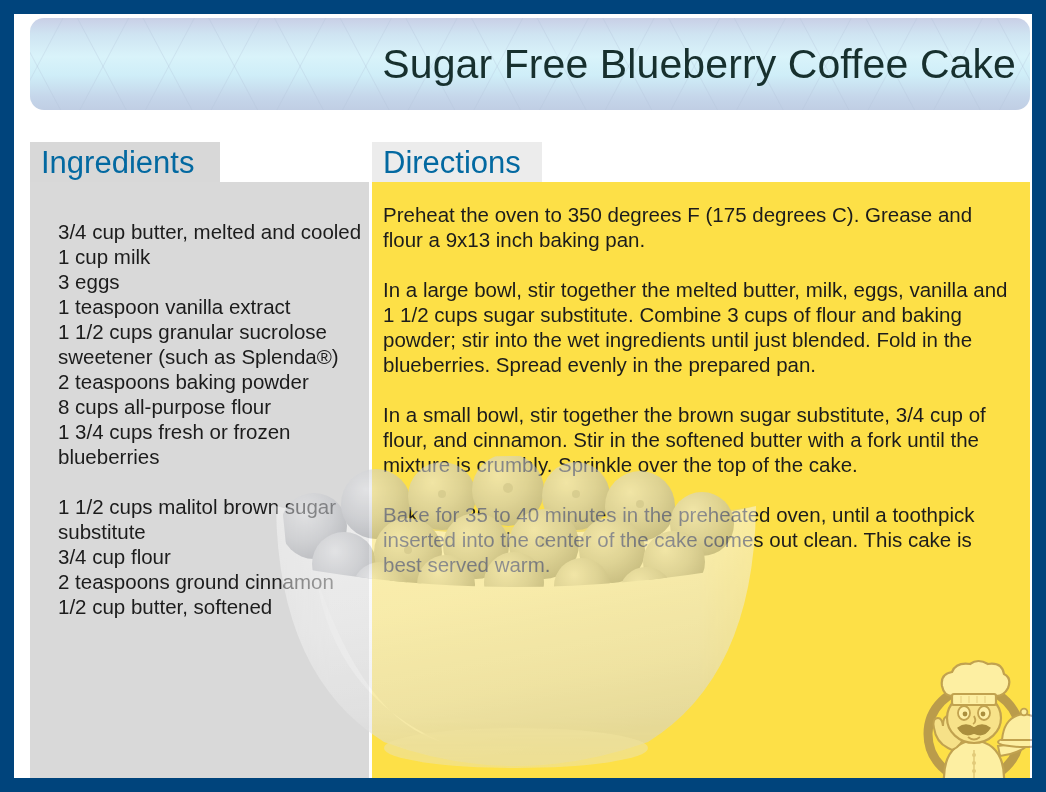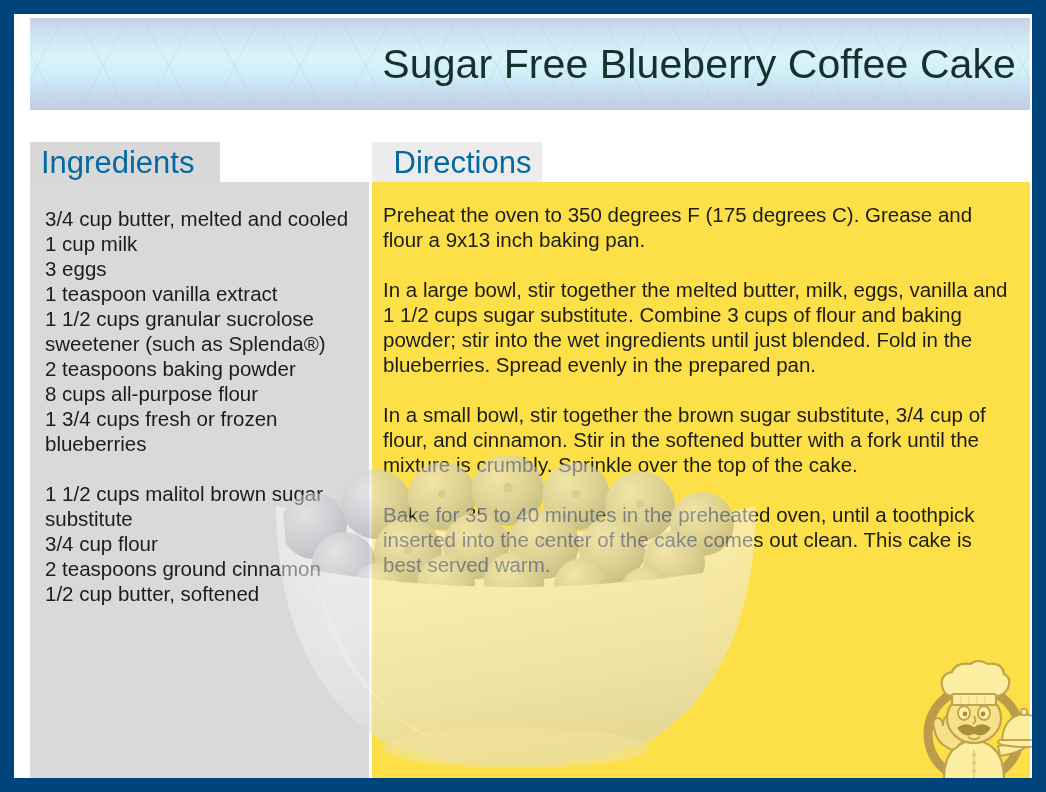--- a/index.html
+++ b/index.html
@@ -44,20 +44,21 @@
       linear-gradient(180deg,
         #c9cfe6 0%,
         #cfe4f2 18%,
         #d9f3fa 42%,
         #cfeef8 62%,
         #c5d6ea 86%,
         #c0cee4 100%);
     display: flex;
     align-items: center;
     justify-content: flex-end;
+    border-radius: 14px;
   }
   #banner-title {
     color: #17302e;
     font-size: 41px;
     line-height: 1;
     letter-spacing: 0.1px;
     padding-right: 14px;
     white-space: nowrap;
   }
 
@@ -98,35 +99,34 @@
     padding: 20px 8px 0 11px;
   }
 
   
   #directions-tab {
     left: 358px;
     top: 128px;
     width: 170px;
     height: 40px;
     background: #ececec;
-    justify-content: center;
   }
   #directions-body {
     left: 358px;
     top: 168px;
     width: 658px;
     height: 610px;
     background: #fde047;
     padding: 20px 14px 0 11px;
   }
 
   
   #ingredient-list {
     list-style: none;
-    margin: 4px;
+    margin: 17px;
     padding: 0;
     position: relative;
     z-index: 4;
   }
   #ingredient-list li {
     color: #1c1c1c;
     font-size: 20.5px;
     line-height: 25px;
     white-space: pre;
   }

